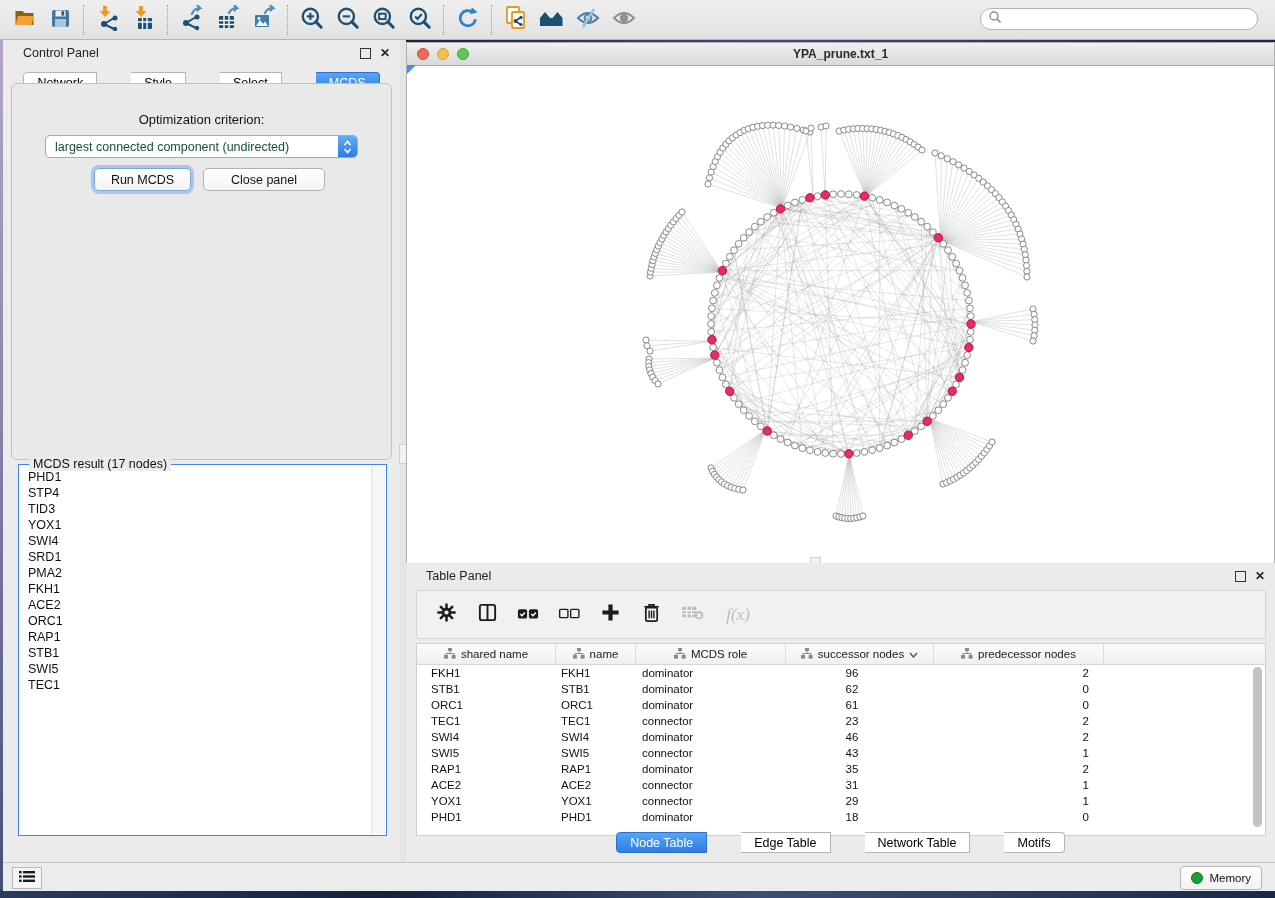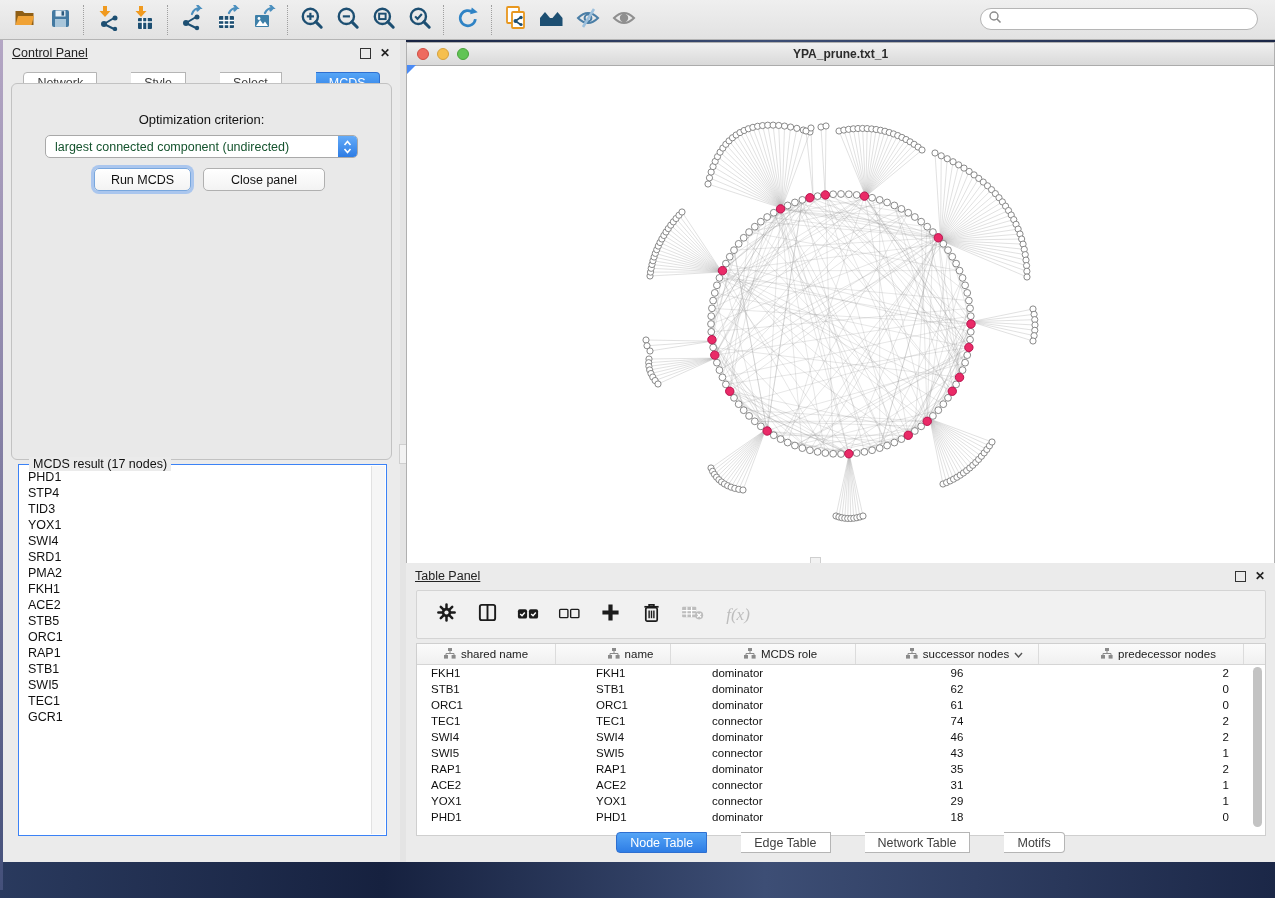--- a/index.html
+++ b/index.html
@@ -18,27 +18,27 @@
     border:1px solid #b5b5b5;border-radius:12px;display:flex;align-items:center;padding-left:7px;box-sizing:border-box;}
   #search-box input{border:none;outline:none;flex:1;font-size:12px;background:transparent;padding-left:4px;}
 
   
   #left-strip{position:absolute;left:0;top:40px;width:3px;height:850px;
     background:linear-gradient(#b4a6c4,#8e87ab 40%,#44507a);}
 
   
   #control-panel{position:absolute;left:3px;top:40px;width:397px;height:822px;background:#ebebeb;}
   .panel-header{position:absolute;left:0;top:0;right:0;height:26px;display:flex;align-items:center;}
-  .panel-title{font-size:12.5px;color:#222;padding-left:9px;text-decoration:underline;}
+  .panel-title{font-size:12.5px;color:#222;padding-left:20px;}
   .panel-ctrls{margin-left:auto;display:flex;align-items:center;gap:9px;padding-right:10px;}
   .float-glyph{width:9px;height:9px;border:1.5px solid #333;display:inline-block;}
   .close-glyph{font-size:12px;font-weight:bold;color:#222;line-height:9px;}
   .seg{display:inline-flex;gap:34px;}
   .seg .seg-tab{font-family:"Liberation Sans",sans-serif;font-size:12.5px;padding:2px 13px;height:21px;box-sizing:border-box;
-    background:#fff;border:1px solid #b5b5b5;border-left-width:0;color:#404040;cursor:default;}
+    background:#fff;border:1px solid #b5b5b5;border-left-width:0;color:#000000;cursor:default;}
   .seg .seg-tab:first-child{border-left-width:1px;border-radius:4px 0 0 4px;}
   .seg .seg-tab:last-child{border-radius:0 4px 4px 0;}
   .seg .seg-tab.active{background:linear-gradient(#55a5f6,#2e7de5);border-color:#2e6fd0;color:#fff;}
   #cp-tabs-wrap{position:absolute;left:0;right:0;top:32px;text-align:center;}
   #cp-card{position:absolute;left:8px;right:8px;top:43px;height:375px;border:1px solid #c2c2c2;border-radius:6px;background:#e9e9e9;}
   #opt-label{position:absolute;left:0;right:0;top:72px;text-align:center;font-size:13px;color:#111;}
   #opt-select{position:absolute;left:42px;top:95px;width:313px;height:23px;background:#fff;border:1px solid #a9a9a9;
     border-radius:5px;display:flex;align-items:center;box-sizing:border-box;}
   #opt-select .sel-text{flex:1;font-size:12.5px;color:#14532d;padding-left:9px;white-space:nowrap;overflow:hidden;}
   #opt-select .stepper{width:19px;height:21px;border-radius:0 4px 4px 0;background:linear-gradient(#64abf8,#2d7ce4);
@@ -72,21 +72,21 @@
   #tl-max{left:50px;background:#61c455;border:1px solid #4aa33c;}
   #net-view{position:absolute;left:0;top:22px;}
 
   
   #table-panel{position:absolute;left:406px;top:563px;width:869px;height:299px;background:#ebebeb;}
   #tp-toolbar{position:absolute;left:10px;right:9px;top:27px;height:49px;background:#f1f1f1;
     border:1px solid #d4d4d4;border-radius:2px;display:flex;align-items:center;gap:17px;padding-left:17px;box-sizing:border-box;}
   .tp-icon{width:24px;height:24px;display:flex;align-items:center;justify-content:center;}
   .fx-label{font-family:"Liberation Serif",serif;font-style:italic;font-size:17px;color:#bdbdbd;}
   #tp-table{position:absolute;left:10px;right:9px;top:80px;height:193px;background:#fff;border:1px solid #cfcfcf;box-sizing:border-box;}
-  .tgrid{display:grid;grid-template-columns:139px 80px 150px 148px 170px 1fr;gap:35px;}
+  .tgrid{display:grid;grid-template-columns:139px 80px 150px 148px 170px 1fr;}
   #t-head{height:20px;background:linear-gradient(#fbfbfb,#f0f0f0);border-bottom:1px solid #d5d5d5;}
   .th-cell{display:flex;align-items:center;justify-content:center;gap:5px;font-size:11.5px;color:#1a1a1a;
     border-right:1px solid #dcdcdc;height:20px;box-sizing:border-box;}
   .th-cell:last-child{border-right:none;}
   .t-row{height:16px;}
   .t-cell{font-size:11.5px;color:#111;line-height:16px;white-space:nowrap;overflow:hidden;box-sizing:border-box;}
   .t-cell.c0{padding-left:14px;} .t-cell.c1{padding-left:5px;} .t-cell.c2{padding-left:6px;}
   .t-cell.c3{text-align:center;padding-right:16px;} .t-cell.c4{text-align:right;padding-right:15px;}
   #t-scroll{position:absolute;right:2px;top:23px;width:11px;height:164px;}
   #t-thumb{position:absolute;left:1px;top:0;width:9px;height:160px;border-radius:5px;background:#c3c3c3;}
@@ -293,27 +293,25 @@
       <div id="mcds-list">
           <div class="mcds-item">PHD1</div>
           <div class="mcds-item">STP4</div>
           <div class="mcds-item">TID3</div>
           <div class="mcds-item">YOX1</div>
           <div class="mcds-item">SWI4</div>
           <div class="mcds-item">SRD1</div>
           <div class="mcds-item">PMA2</div>
           <div class="mcds-item">FKH1</div>
           <div class="mcds-item">ACE2</div>
-          <div class="mcds-item">STB5</div>
           <div class="mcds-item">ORC1</div>
           <div class="mcds-item">RAP1</div>
           <div class="mcds-item">STB1</div>
           <div class="mcds-item">SWI5</div>
           <div class="mcds-item">TEC1</div>
-          <div class="mcds-item">GCR1</div>
         </div>
       <div id="mcds-scroll"></div>
     </div>
   </div>
 
   <div id="v-splitter"></div>
   <div id="v-grip"></div>
 
   <div id="network-window">
     <div id="net-titlebar">
@@ -1159,21 +1157,21 @@
             <div class="t-cell c0">ORC1</div>
             <div class="t-cell c1">ORC1</div>
             <div class="t-cell c2">dominator</div>
             <div class="t-cell c3">61</div>
             <div class="t-cell c4">0</div>
           </div>
           <div class="t-row tgrid">
             <div class="t-cell c0">TEC1</div>
             <div class="t-cell c1">TEC1</div>
             <div class="t-cell c2">connector</div>
-            <div class="t-cell c3">74</div>
+            <div class="t-cell c3">23</div>
             <div class="t-cell c4">2</div>
           </div>
           <div class="t-row tgrid">
             <div class="t-cell c0">SWI4</div>
             <div class="t-cell c1">SWI4</div>
             <div class="t-cell c2">dominator</div>
             <div class="t-cell c3">46</div>
             <div class="t-cell c4">2</div>
           </div>
           <div class="t-row tgrid">
@@ -1217,14 +1215,32 @@
         </div>
     </div>
     <div id="tp-tabs-wrap"><span class="seg" id="tp-tabs">
           <button class="seg-tab active">Node Table</button>
           <button class="seg-tab">Edge Table</button>
           <button class="seg-tab">Network Table</button>
           <button class="seg-tab">Motifs</button>
         </span></div>
   </div>
 
+  <div id="status-bar">
+    <div id="list-btn">
+      <span><svg width="16" height="13" viewBox="0 0 16 13">
+            <g fill="#1c1c1c">
+              <rect x="0" y="1" width="2.6" height="2.4"></rect>
+              <rect x="4" y="1" width="12" height="2.4"></rect>
+              <rect x="0" y="5.3" width="2.6" height="2.4"></rect>
+              <rect x="4" y="5.3" width="12" height="2.4"></rect>
+              <rect x="0" y="9.6" width="2.6" height="2.4"></rect>
+              <rect x="4" y="9.6" width="12" height="2.4"></rect>
+            </g>
+          </svg></span>
+    </div>
+    <div id="memory-btn">
+      <span id="memory-dot"></span>
+      <span>Memory</span>
+    </div>
+  </div>
 
 </div>
 
 </body></html>

